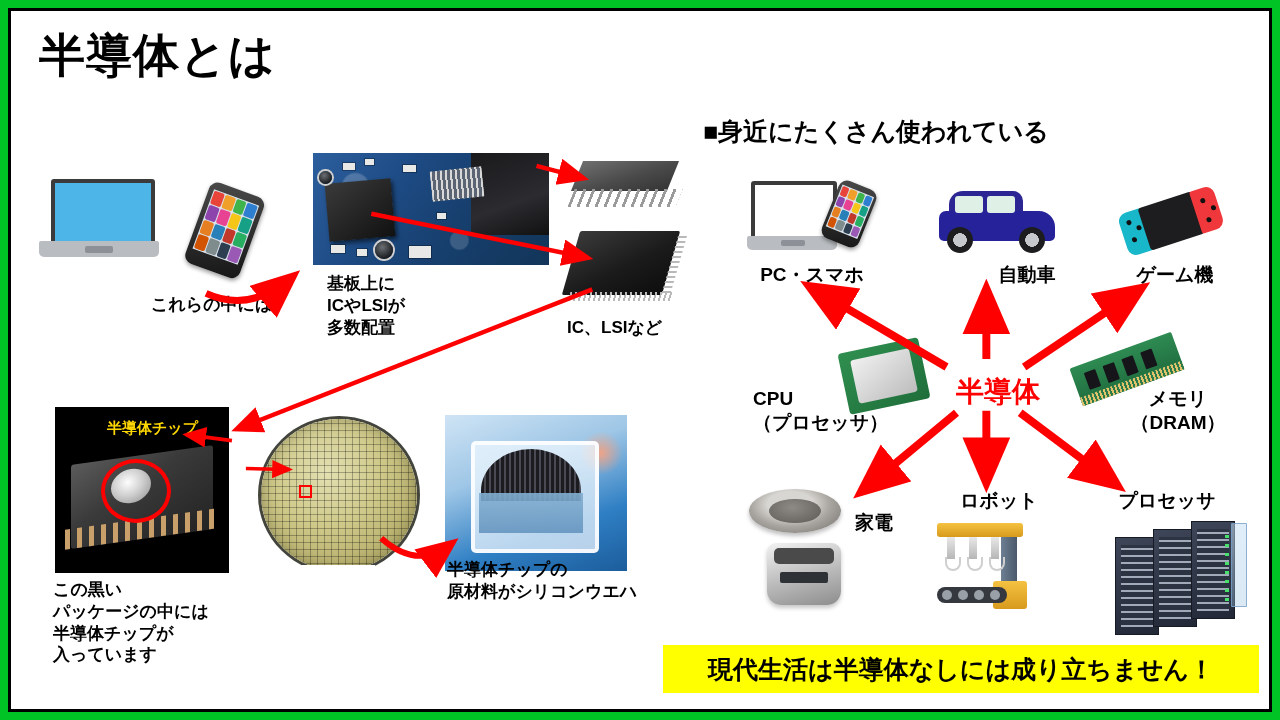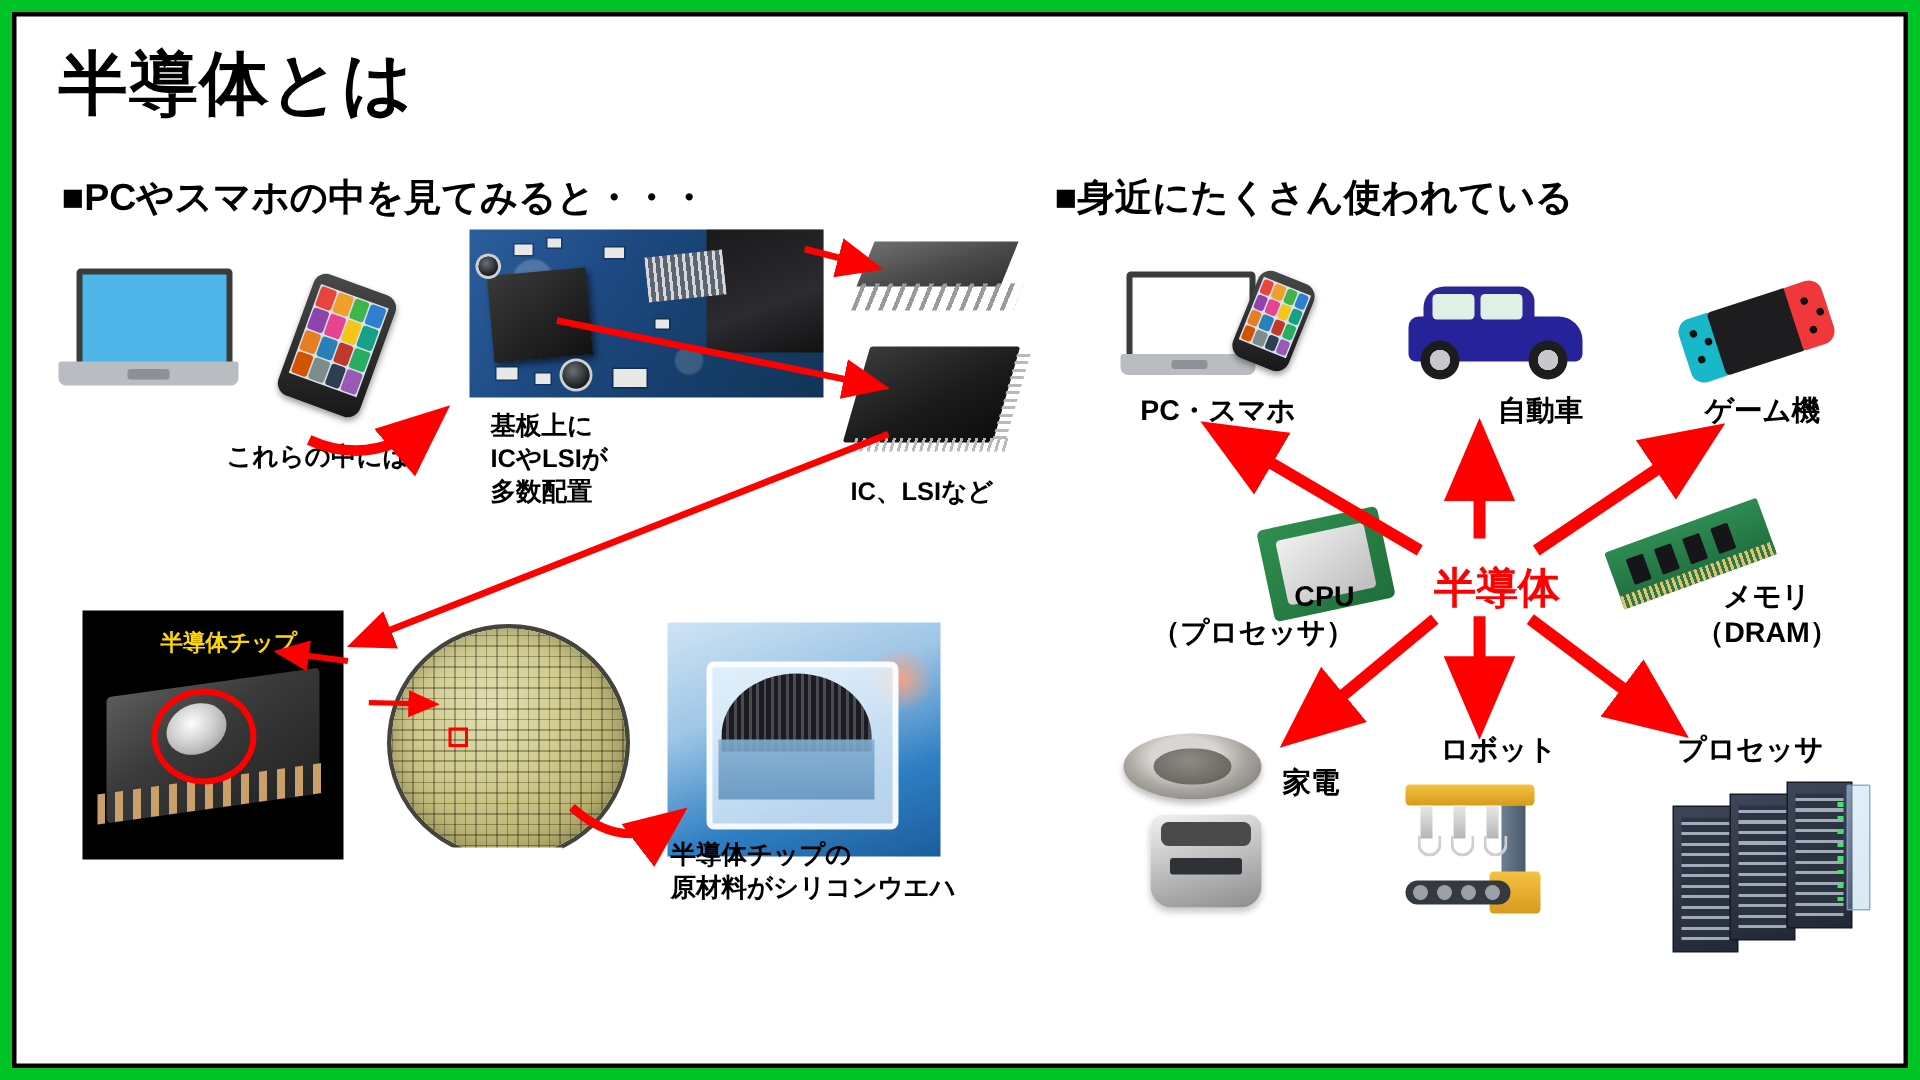--- a/index.html
+++ b/index.html
@@ -401,21 +401,20 @@
   }
 </style>
 </head>
 <body>
 
 <div class="slide">
   <div class="slide-inner">
 
     <div class="abs title">半導体とは</div>
 
-    <div class="abs section-head" style="left:30px; top:104px;">■PCやスマホの中を見てみると・・・</div>
 
     <div class="icon-box" style="left:26px; top:166px; width:124px; height:92px;">
       <div class="laptop-screen blue" style="left:14px; top:2px; width:96px; height:60px;"></div>
       <div class="laptop-base" style="left:2px; top:64px; width:120px; height:16px;"></div>
       <div class="laptop-pad" style="left:48px; top:69px; width:28px; height:7px;"></div>
     </div>
 
     <div class="icon-box" style="left:170px; top:176px; width:96px; height:92px; transform:rotate(20deg);">
       <div class="phone" style="left:14px; top:2px; width:58px; height:86px;">
         <div class="phone-screen">
@@ -474,20 +473,24 @@
     <div class="abs caption" style="left:556px; top:306px;">IC、LSIなど</div>
 
     <div class="abs pkg-photo">
       <div class="pkg-body"></div>
       <div class="pkg-pins"></div>
       <div class="pkg-window"></div>
       <div class="pkg-circle"></div>
       <div class="pkg-chip-label">半導体チップ</div>
     </div>
 
+    <div class="abs caption" style="left:42px; top:568px;">この黒い
+パッケージの中には
+半導体チップが
+入っています</div>
 
     <div class="abs wafer-photo">
       <div class="wafer-disc"></div>
       <div class="wafer-die"></div>
       <div class="wafer-flat"></div>
     </div>
 
 
     <div class="abs cassette-photo">
       <div class="cass-glow"></div>
@@ -550,21 +553,21 @@
         <i style="left:92px; top:20px;"></i>
           <i style="left:84px; top:30px;"></i>
       </div>
     </div>
     <div class="abs node-label" style="left:1104px; top:252px; width:120px;">ゲーム機</div>
 
     <div class="icon-box cpu-chip" style="left:832px; top:334px; width:82px; height:62px;">
       <div class="cpu-sub"></div>
       <div class="cpu-die"></div>
     </div>
-    <div class="abs node-label" style="left:742px; top:376px; width:150px; text-align:right;">CPU
+    <div class="abs node-label" style="left:742px; top:376px; width:150px; text-align:left;">CPU
 （プロセッサ）</div>
 
     <div class="icon-box dimm" style="left:1062px; top:338px; width:108px; height:40px;">
       <div class="dimm-ic" style="left:12px;"></div>
       <div class="dimm-ic" style="left:32px;"></div>
       <div class="dimm-ic" style="left:52px;"></div>
       <div class="dimm-ic" style="left:72px;"></div>
       <div class="dimm-gold"></div>
     </div>
     <div class="abs node-label" style="left:1092px; top:376px; width:150px; text-align:center;">メモリ
@@ -642,15 +645,18 @@
       <path d="M372,528 Q408,560 442,534" stroke="#ff0000" stroke-width="6" fill="none" marker-end="url(#ah)"></path>
 
       <path d="M940,356 L804,276" stroke="#ff0000" stroke-width="8" fill="none" marker-end="url(#ah)"></path>
       <path d="M980,348 L980,280" stroke="#ff0000" stroke-width="8" fill="none" marker-end="url(#ah)"></path>
       <path d="M1018,356 L1134,278" stroke="#ff0000" stroke-width="8" fill="none" marker-end="url(#ah)"></path>
       <path d="M950,402 L856,480" stroke="#ff0000" stroke-width="8" fill="none" marker-end="url(#ah)"></path>
       <path d="M980,400 L980,470" stroke="#ff0000" stroke-width="8" fill="none" marker-end="url(#ah)"></path>
       <path d="M1014,402 L1110,474" stroke="#ff0000" stroke-width="8" fill="none" marker-end="url(#ah)"></path>
     </svg>
 
+    <div class="abs banner">
+      <span>現代生活は半導体なしには成り立ちません！</span>
+    </div>
 
   </div>
 </div>
 
 </body></html>

